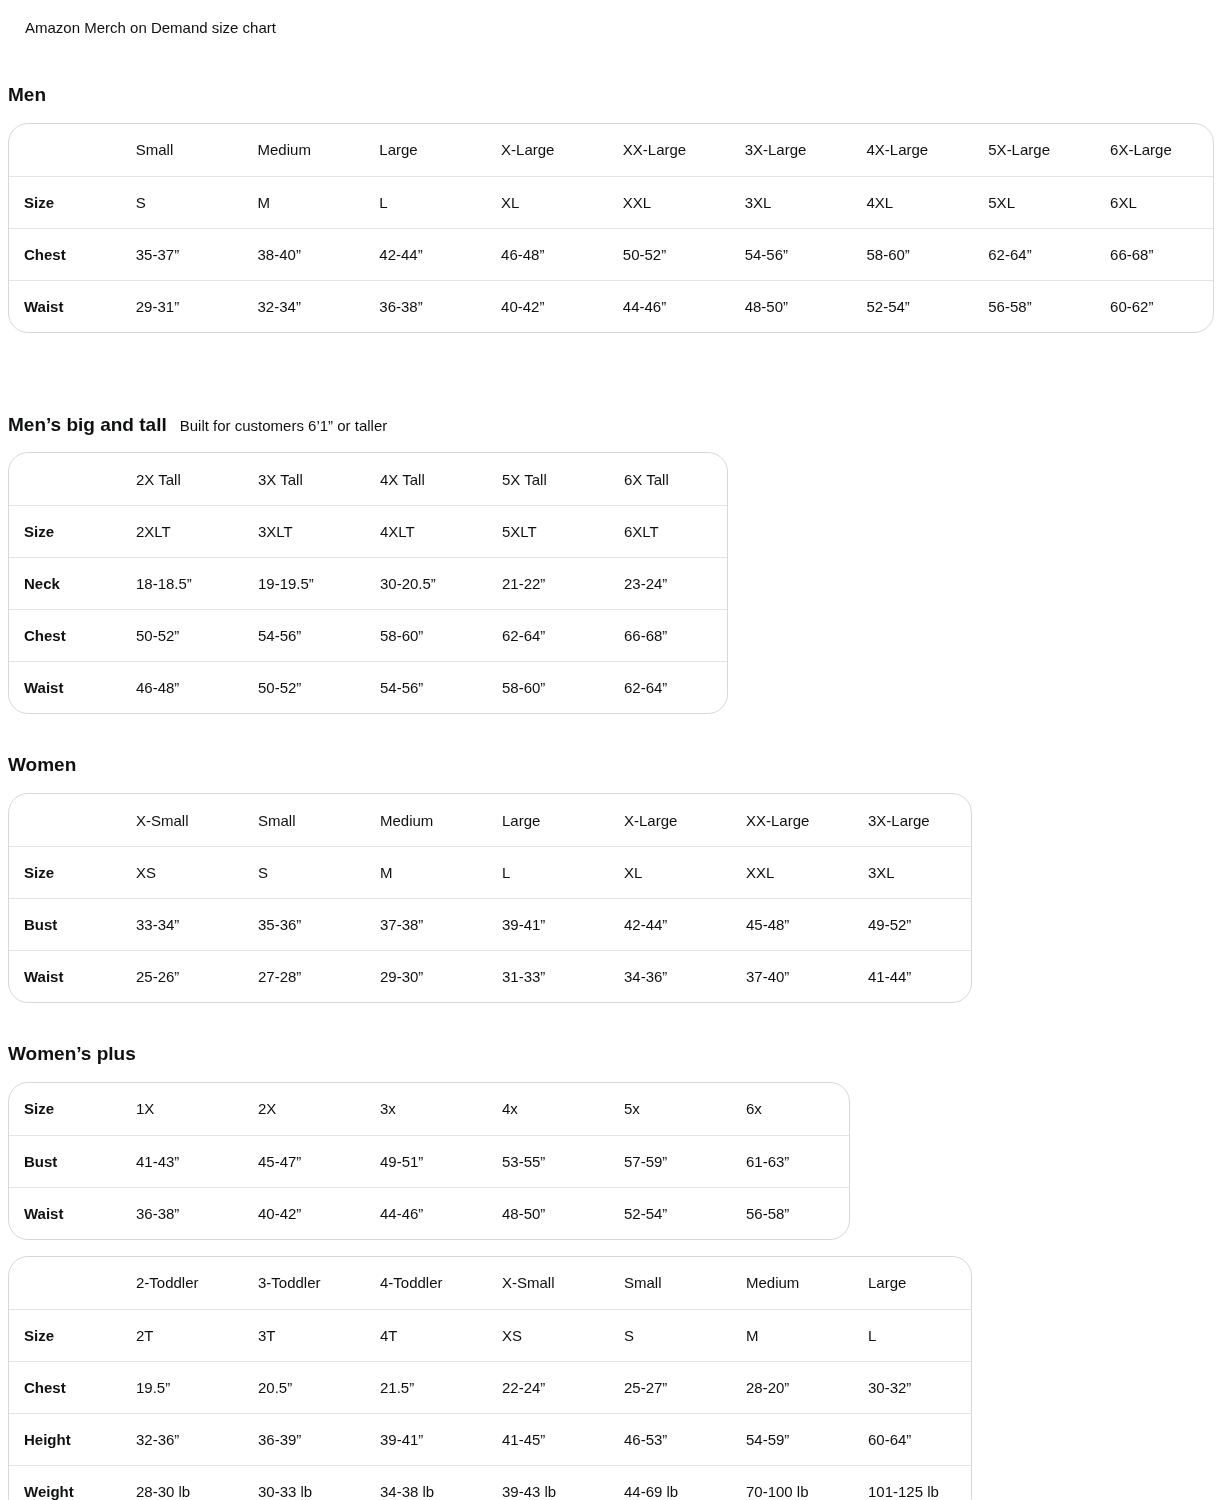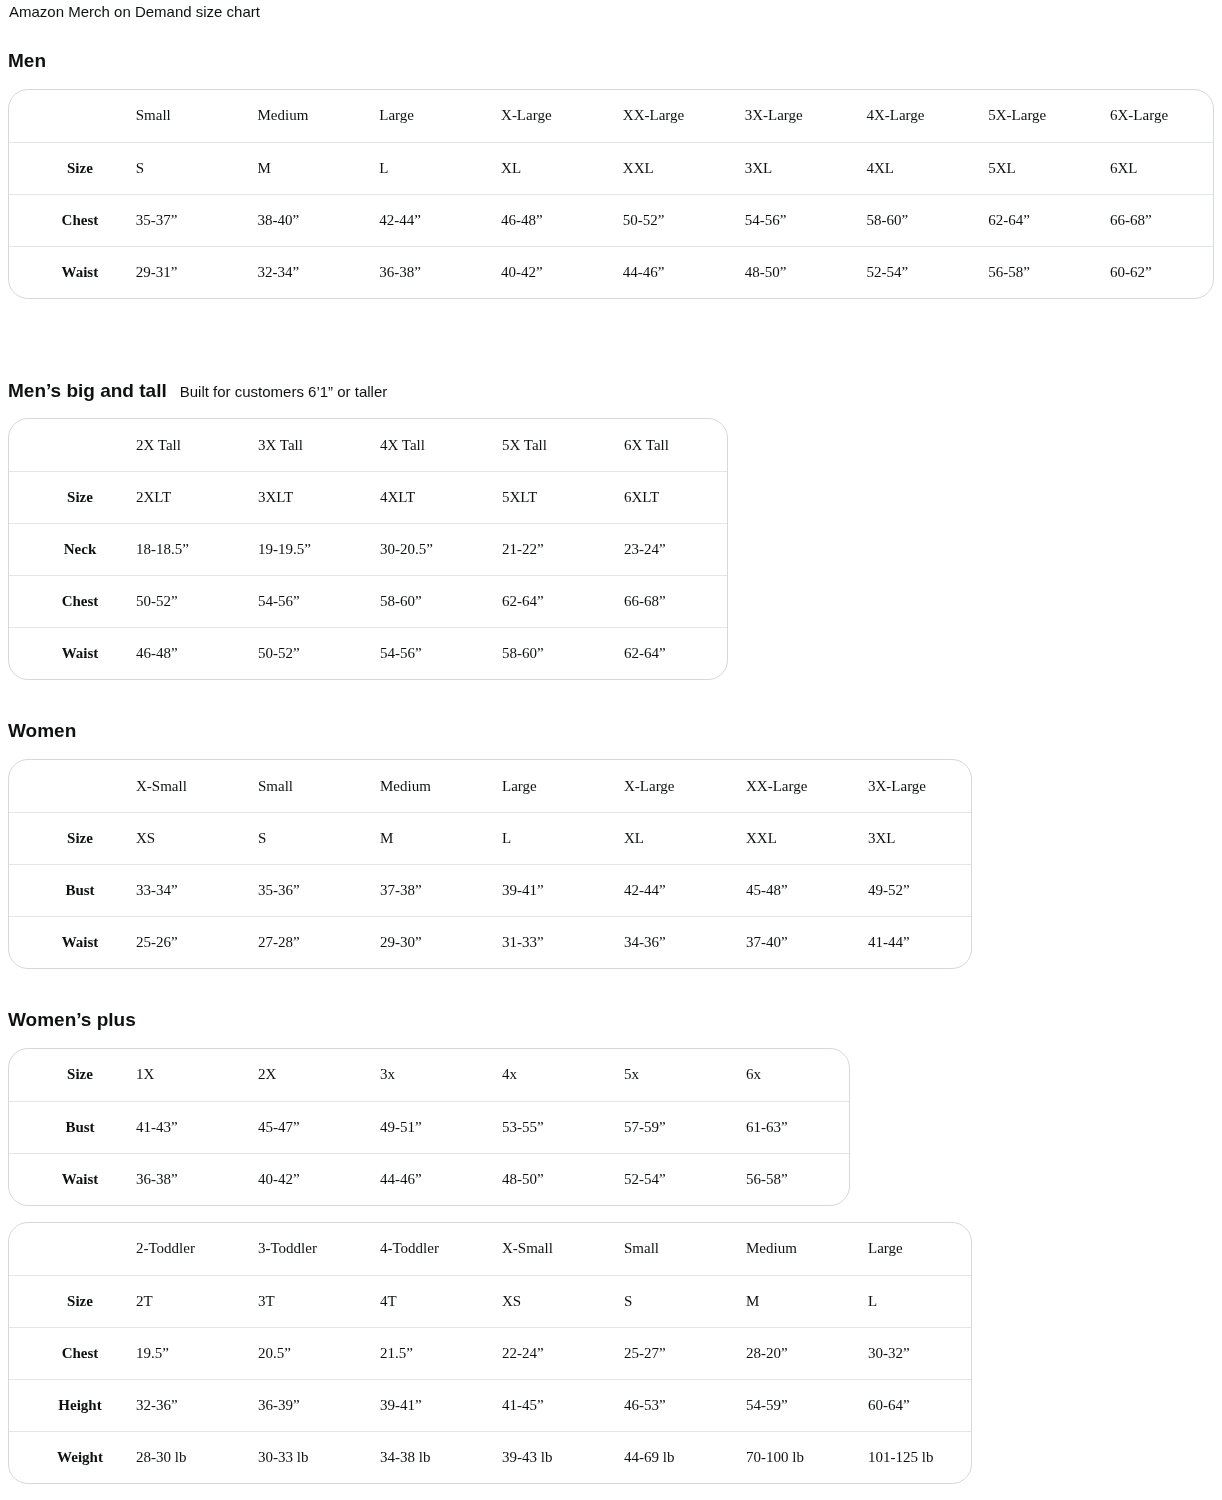--- a/index.html
+++ b/index.html
@@ -15,64 +15,63 @@
     font-family: "Liberation Sans", sans-serif;
     color: #0f1111;
   }
   .page {
     padding: 2px 8px 0 8px;
   }
   .page-title {
     font-size: 15px;
     font-weight: 400;
     line-height: 1.25;
-    margin: 1px;
+    margin: 17px;
     color: #0f1111;
   }
   .section-heading {
     display: flex;
     align-items: baseline;
     gap: 13px;
     font-size: 19px;
     font-weight: 700;
     line-height: 1.2;
     margin: 40px 0 0 0;
     color: #0f1111;
   }
-  .size-section:first-of-type .section-heading { margin-top: 28px; }
+  .size-section:first-of-type .section-heading { margin-top: 46px; }
   .section-subtitle {
     font-size: 15px;
     font-weight: 400;
     margin-top: 44px;
   }
   .section-subtitle:empty { display: none; }
   table.size-table {
     border-collapse: separate;
     border-spacing: 0;
     margin-top: 16px;
     background: #ffffff;
     border: 1px solid #d5d9d9;
     border-radius: 20px;
     table-layout: fixed;
-    font-family: Liberation Serif, serif;
   }
   col.col-label { width: 127px; }
   col.col-data  { width: 122px; }
   col.col-last  { width: 103px; }
   .size-table th, .size-table td {
     height: 52px;
     padding: 0;
     font-size: 15px;
     font-weight: 400;
     text-align: left;
     vertical-align: middle;
     color: #0f1111;
     white-space: nowrap;
   }
-  .size-table .label-cell { padding-left: 15px; text-align: center; }
+  .size-table .label-cell { padding-left: 15px; }
   .size-table .row-label  { font-weight: 700; }
   .size-table thead + tbody tr > th,
   .size-table thead + tbody tr > td,
   .size-table tbody tr + tr > th,
   .size-table tbody tr + tr > td {
     border-top: 1px solid #e3e6e6;
   }
 </style>
 </head>
 <body>

